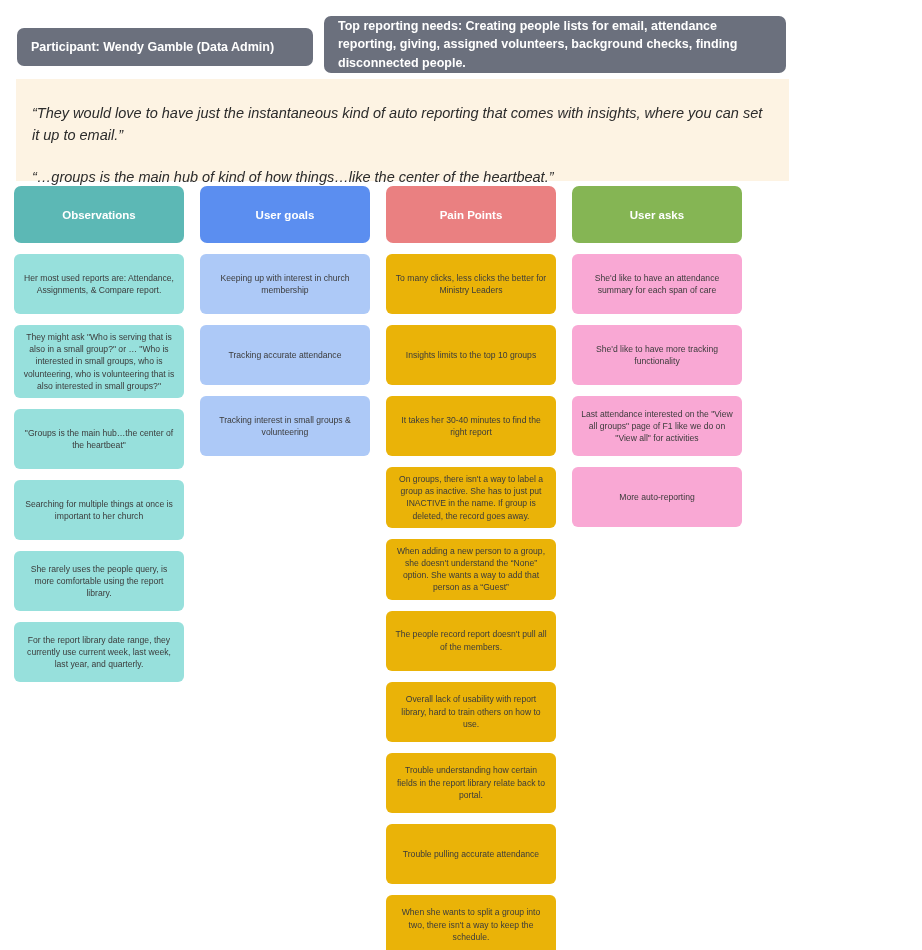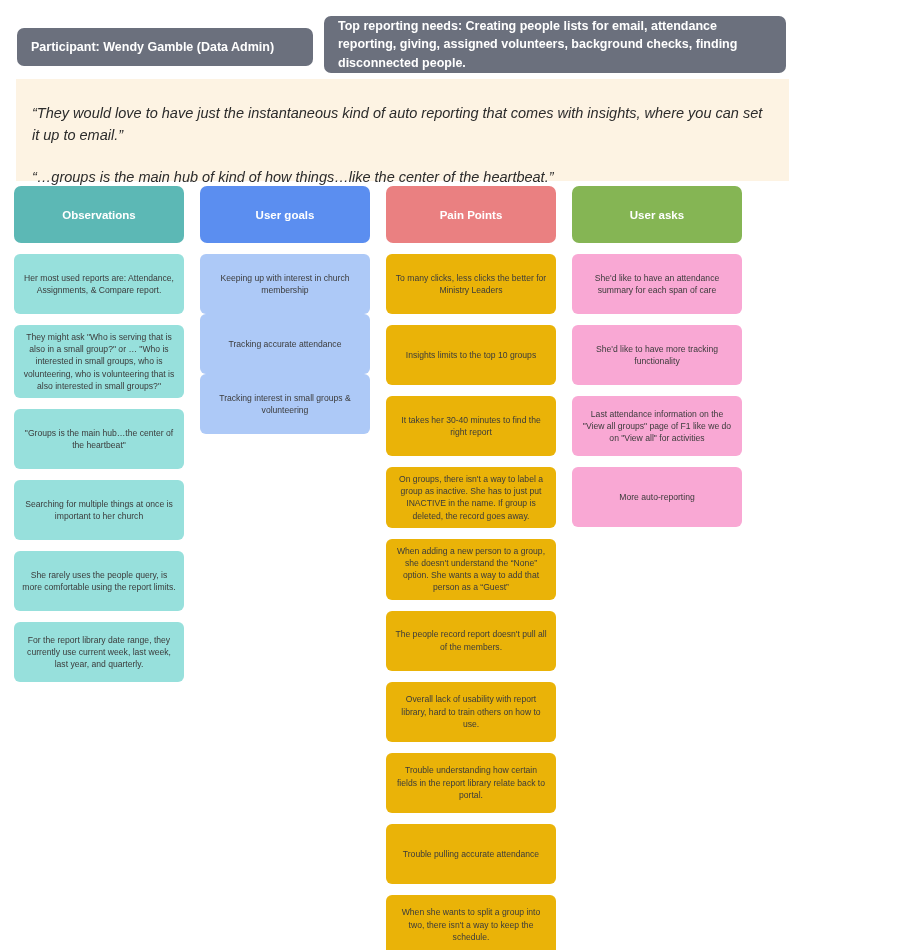--- a/index.html
+++ b/index.html
@@ -155,27 +155,27 @@
   </div>
 
   <div class="columns">
     <div class="column col-observations">
       <div class="col-header">Observations</div>
       <div class="cards" style="display: flex; flex-direction: column; gap: 11px;">
           <div class="card">Her most used reports are: Attendance, Assignments, &amp; Compare report.</div>
           <div class="card">They might ask "Who is serving that is also in a small group?" or … "Who is interested in small groups, who is volunteering, who is volunteering that is also interested in small groups?"</div>
           <div class="card">"Groups is the main hub…the center of the heartbeat"</div>
           <div class="card">Searching for multiple things at once is important to her church</div>
-          <div class="card">She rarely uses the people query, is more comfortable using the report limits.</div>
+          <div class="card">She rarely uses the people query, is more comfortable using the report library.</div>
           <div class="card">For the report library date range, they currently use current week, last week, last year, and quarterly.</div>
         </div>
     </div>
     <div class="column col-goals">
       <div class="col-header">User goals</div>
-      <div class="cards" style="display: flex; flex-direction: column; gap: 0; justify-content: center;">
+      <div class="cards" style="display: flex; flex-direction: column; gap: 11px; justify-content: center;">
           <div class="card">Keeping up with interest in church membership</div>
           <div class="card">Tracking accurate attendance</div>
           <div class="card">Tracking interest in small groups &amp; volunteering</div>
         </div>
     </div>
     <div class="column col-pains">
       <div class="col-header">Pain Points</div>
       <div class="cards" style="display: flex; flex-direction: column; gap: 11px;">
           <div class="card">To many clicks, less clicks the better for Ministry Leaders</div>
           <div class="card">Insights limits to the top 10 groups</div>
@@ -187,19 +187,19 @@
           <div class="card">Trouble understanding how certain fields in the report library relate back to portal.</div>
           <div class="card">Trouble pulling accurate attendance</div>
           <div class="card">When she wants to split a group into two, there isn't a way to keep the schedule.</div>
         </div>
     </div>
     <div class="column col-asks">
       <div class="col-header">User asks</div>
       <div class="cards" style="display: flex; flex-direction: column; gap: 11px;">
           <div class="card">She'd like to have an attendance summary for each span of care</div>
           <div class="card">She'd like to have more tracking functionality</div>
-          <div class="card">Last attendance information on the "View all groups" page of F1 like we do on "View all" for activities</div>
+          <div class="card">Last attendance interested on the "View all groups" page of F1 like we do on "View all" for activities</div>
           <div class="card">More auto-reporting</div>
         </div>
     </div>
   </div>
 
 </div>
 
 </body></html>

